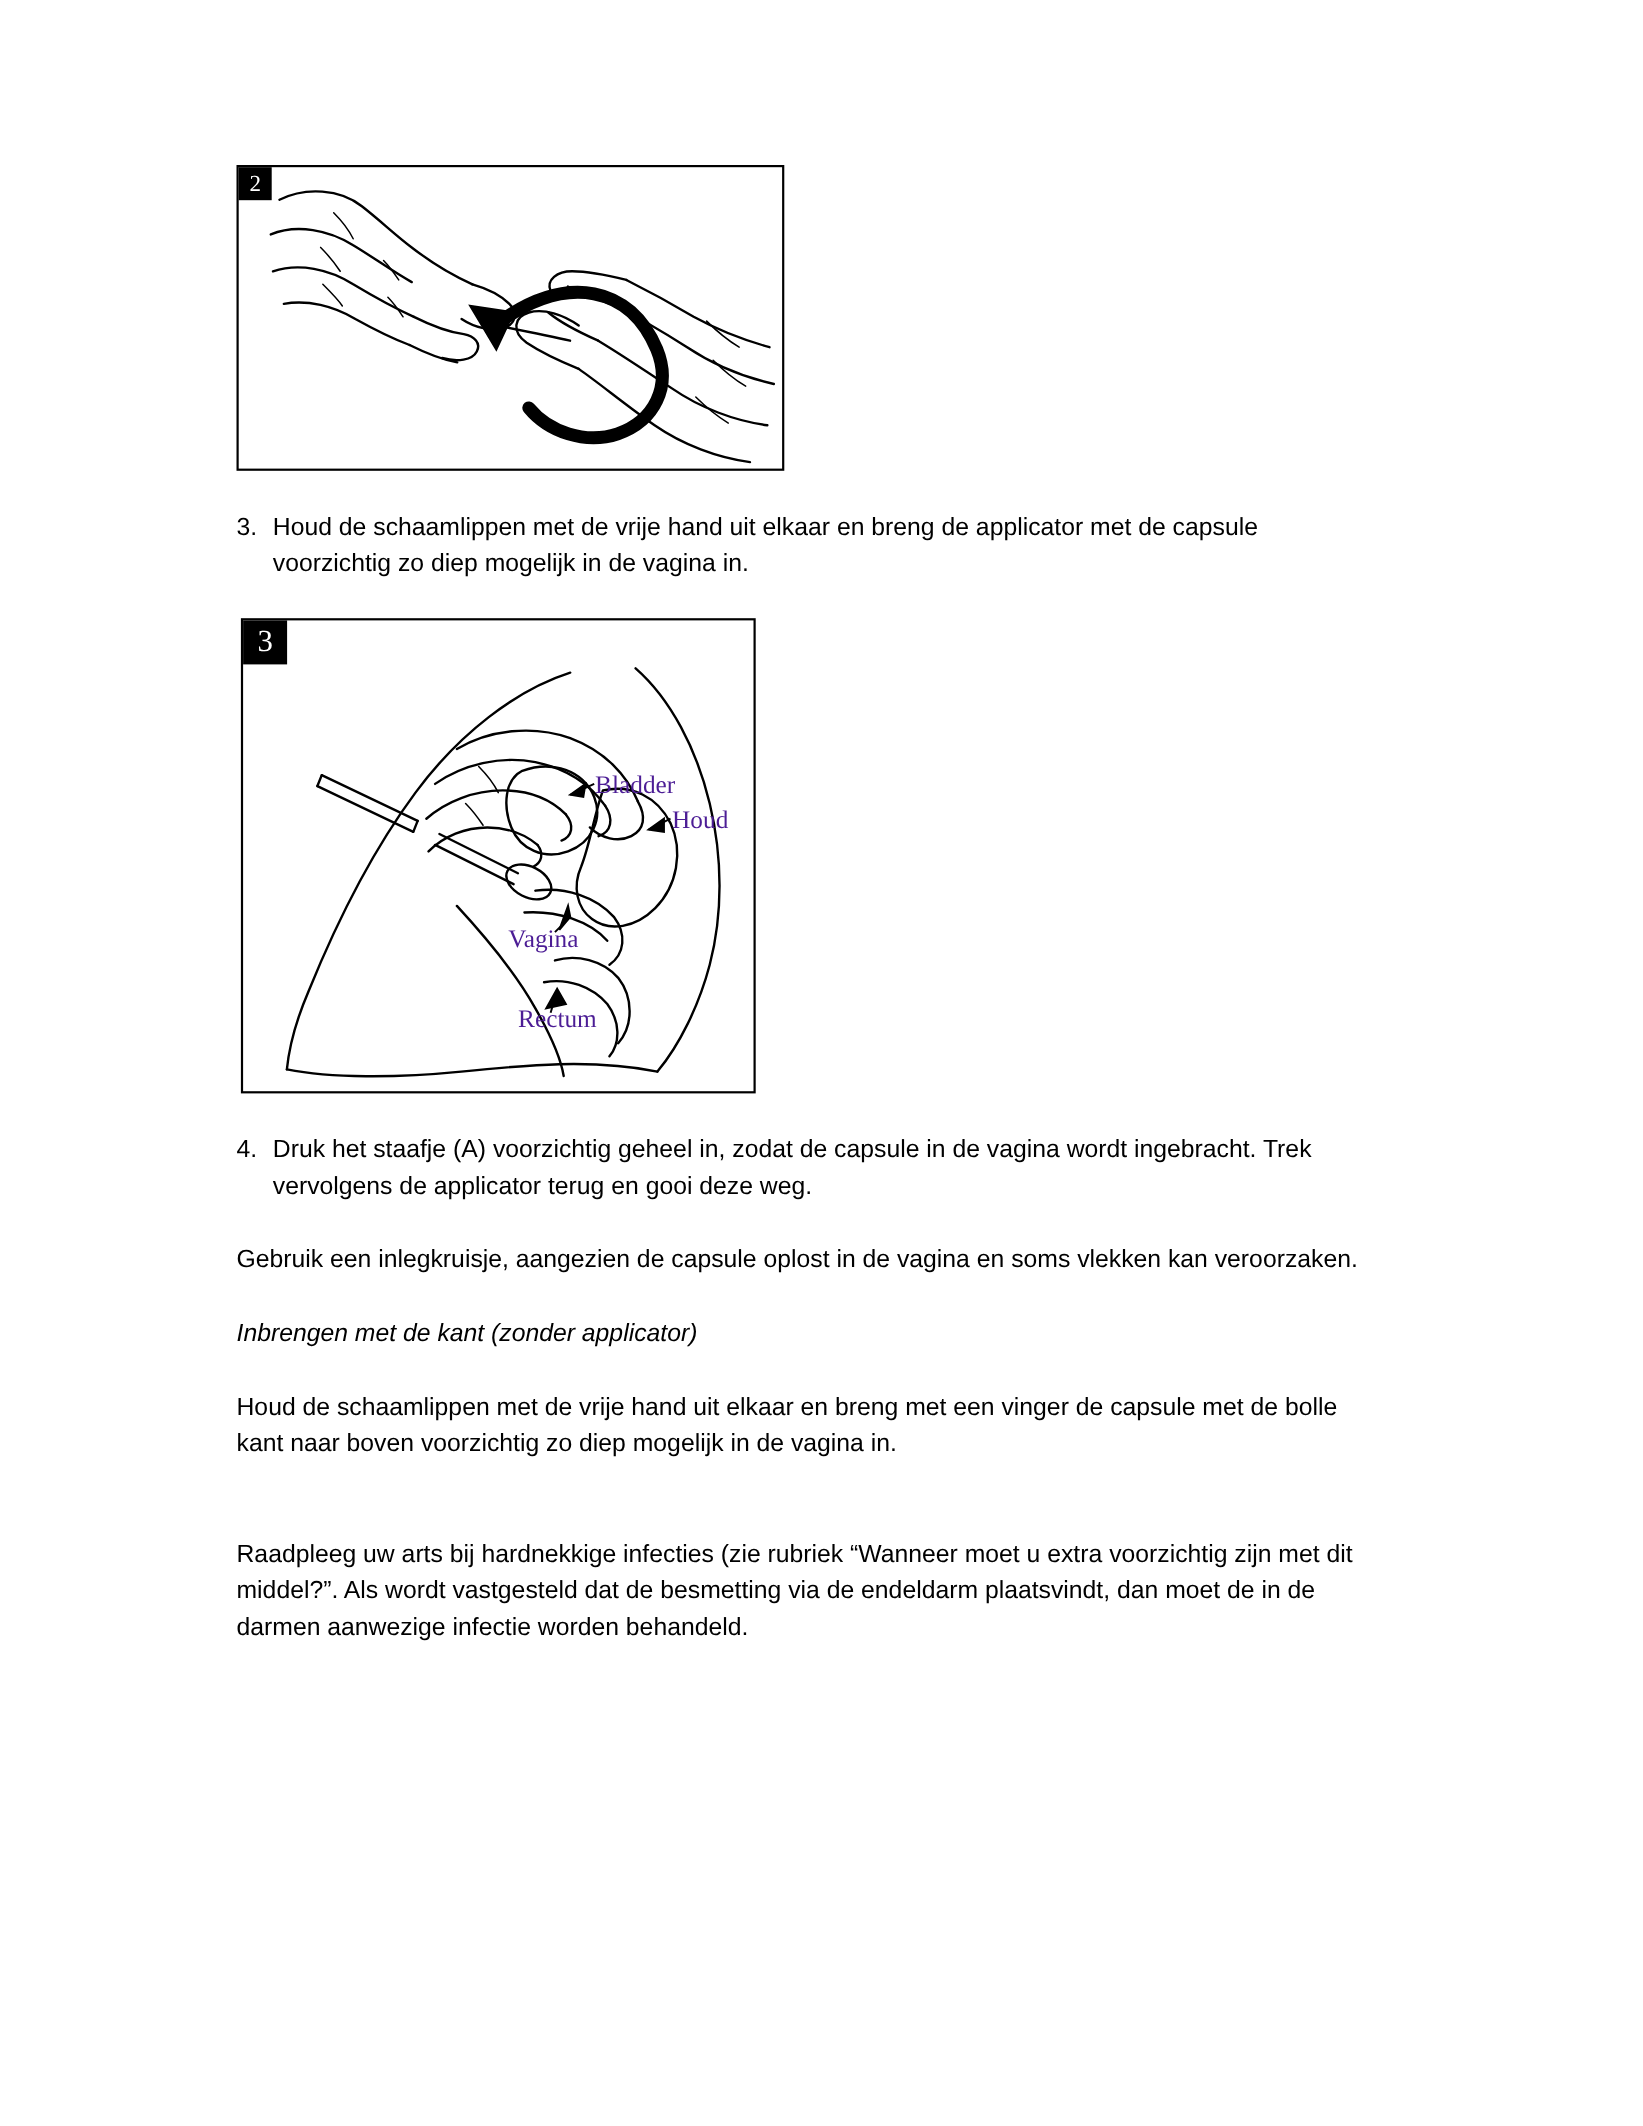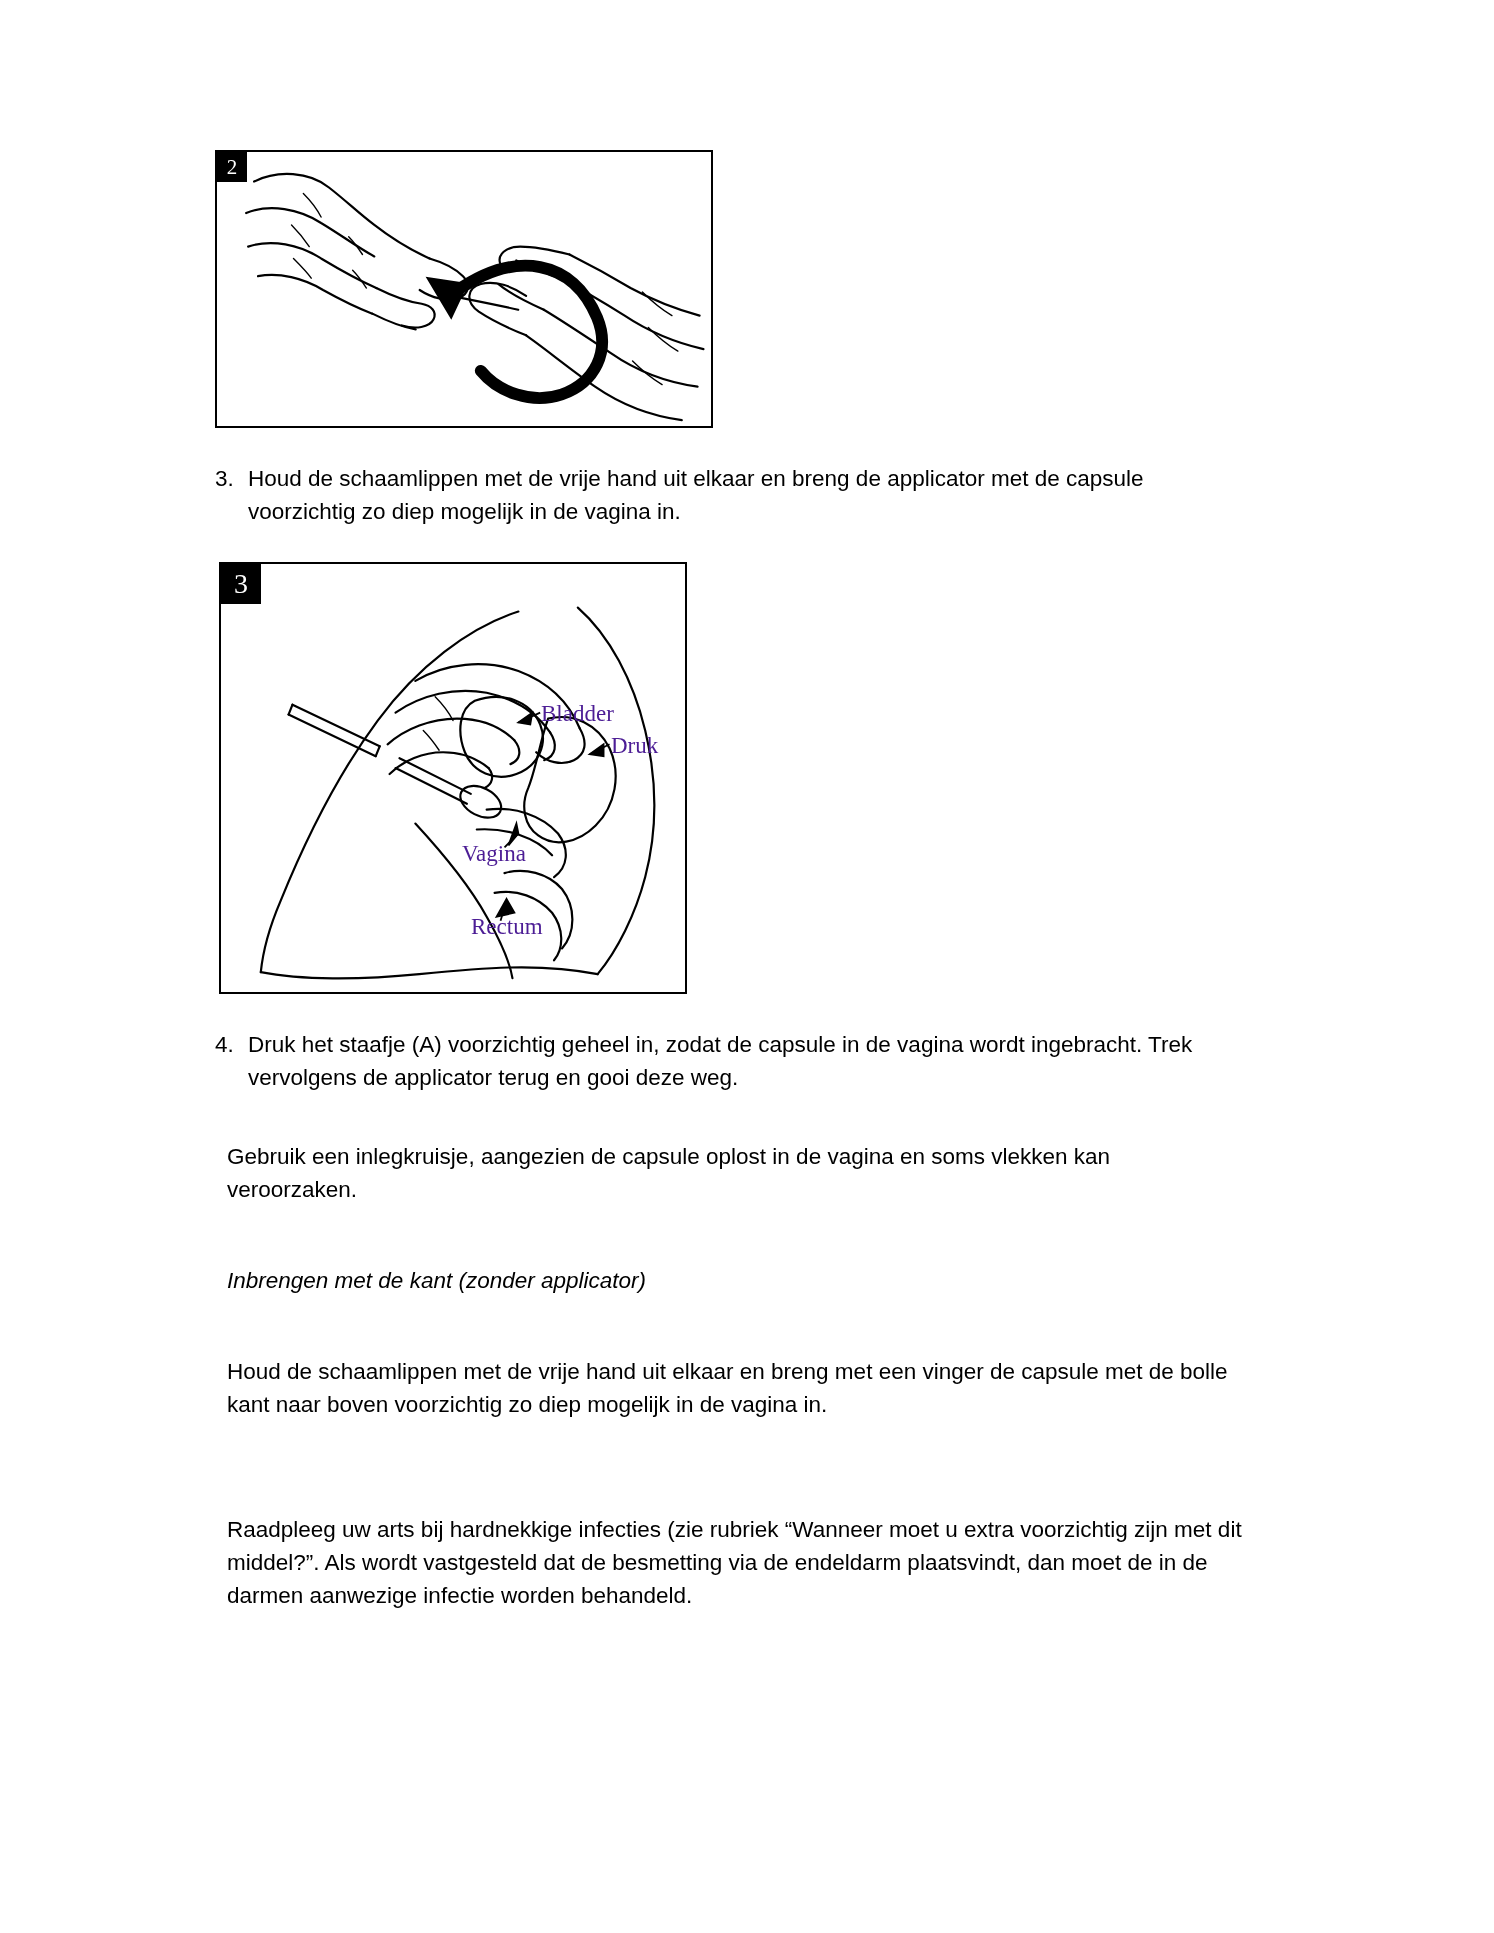--- a/index.html
+++ b/index.html
@@ -74,21 +74,21 @@
     color: #4c1d95;
     white-space: nowrap;
   }
 
   
   p, li, div.txt {
     font-size: 22.5px;
     line-height: 33px;
   }
   .para {
-    margin: 12px;
+    margin: 0;
     padding: 0;
   }
   .spacer-md { height: 34px; }
 
   ol.steps {
     margin: 0;
     padding: 0;
     list-style: none;
   }
   .step {
@@ -211,21 +211,21 @@
           <polygon points="300 160 314 150 312 162"></polygon>
           <line x1="372" y1="192" x2="392" y2="182"></line>
           <polygon points="372 192 386 182 386 194"></polygon>
           <line x1="300" y1="272" x2="286" y2="286"></line>
           <polygon points="300 272 290 284 298 262"></polygon>
           <line x1="288" y1="340" x2="282" y2="360"></line>
           <polygon points="288 338 278 356 296 352"></polygon>
         </g>
       </svg>
       <div class="fig-label" style="left:320px; top:137px;">Bladder</div>
-      <div class="fig-label" style="left:390px; top:169px;">Druk</div>
+      <div class="fig-label" style="left:390px; top:169px;">Houd</div>
       <div class="fig-label" style="left:226px; top:277px;margin-left:15px;">Vagina</div>
       <div class="fig-label" style="left:250px; top:350px;">Rectum</div>
     </div>
 
     <div class="spacer-md"></div>
 
     <ol class="steps">
       <li class="step">
         <span class="num">4.</span>
         <span>Druk het staafje (A) voorzichtig geheel in, zodat de capsule in de vagina wordt ingebracht. Trek vervolgens de applicator terug en gooi deze weg.</span>

